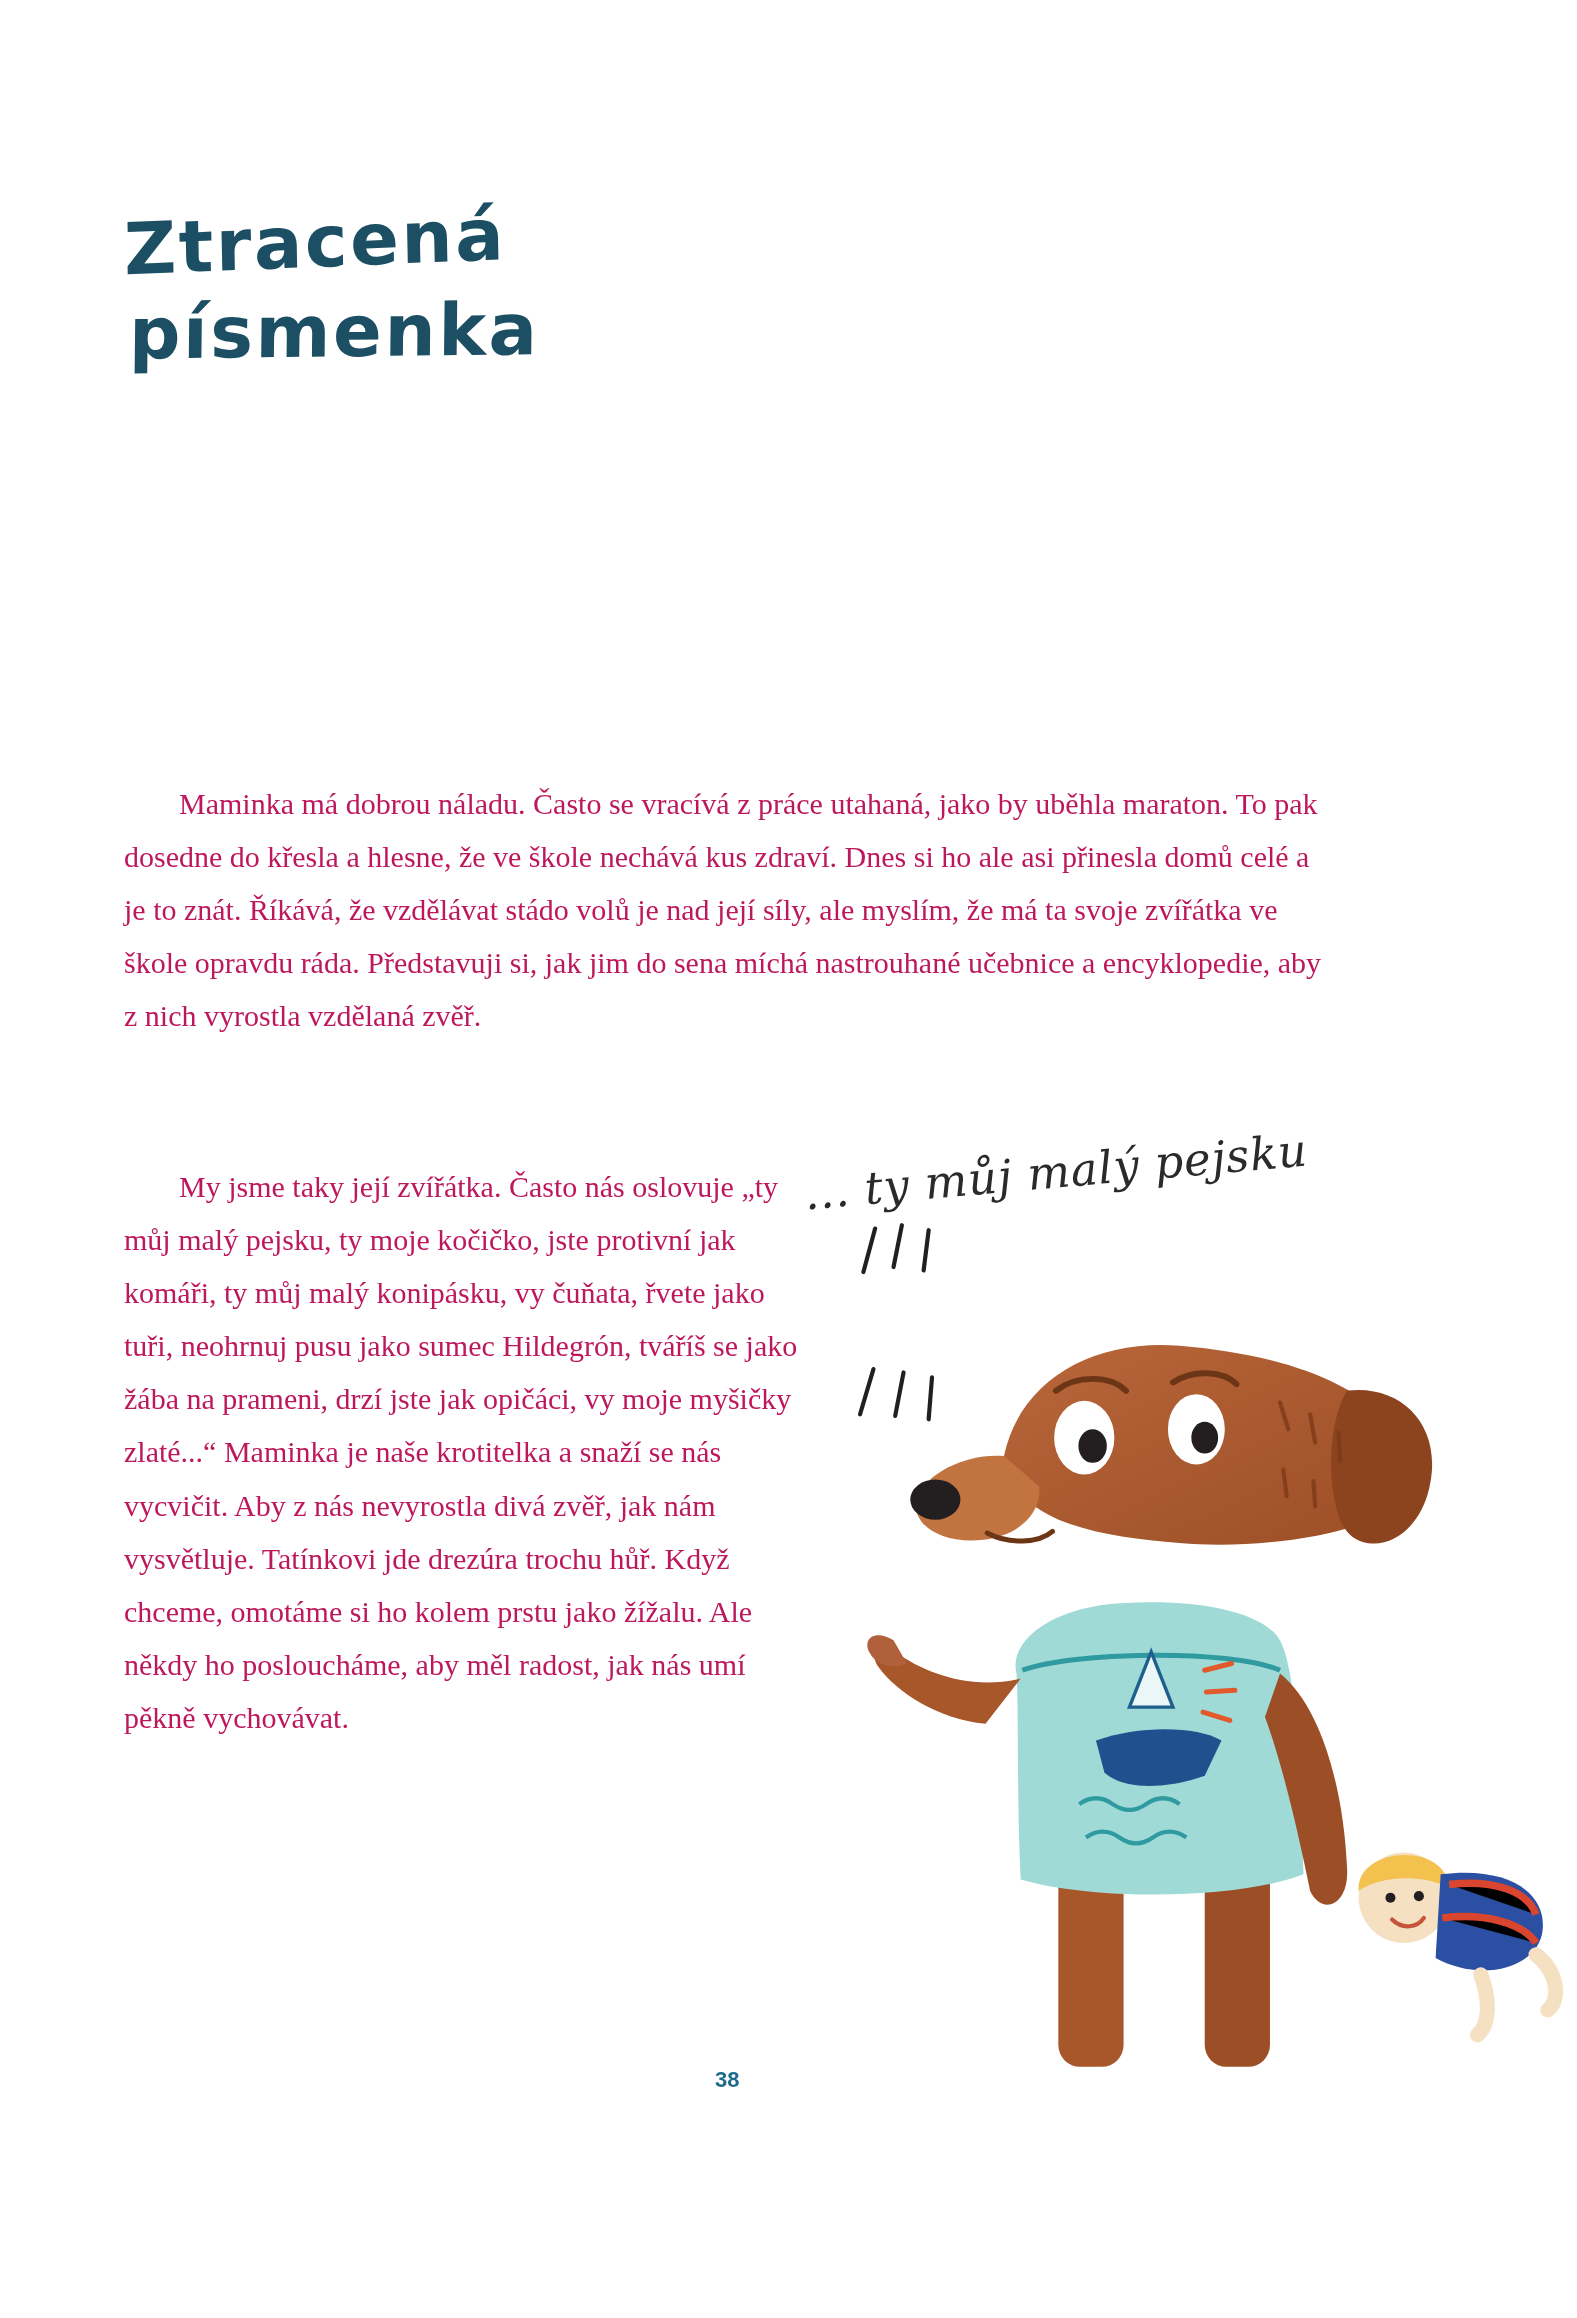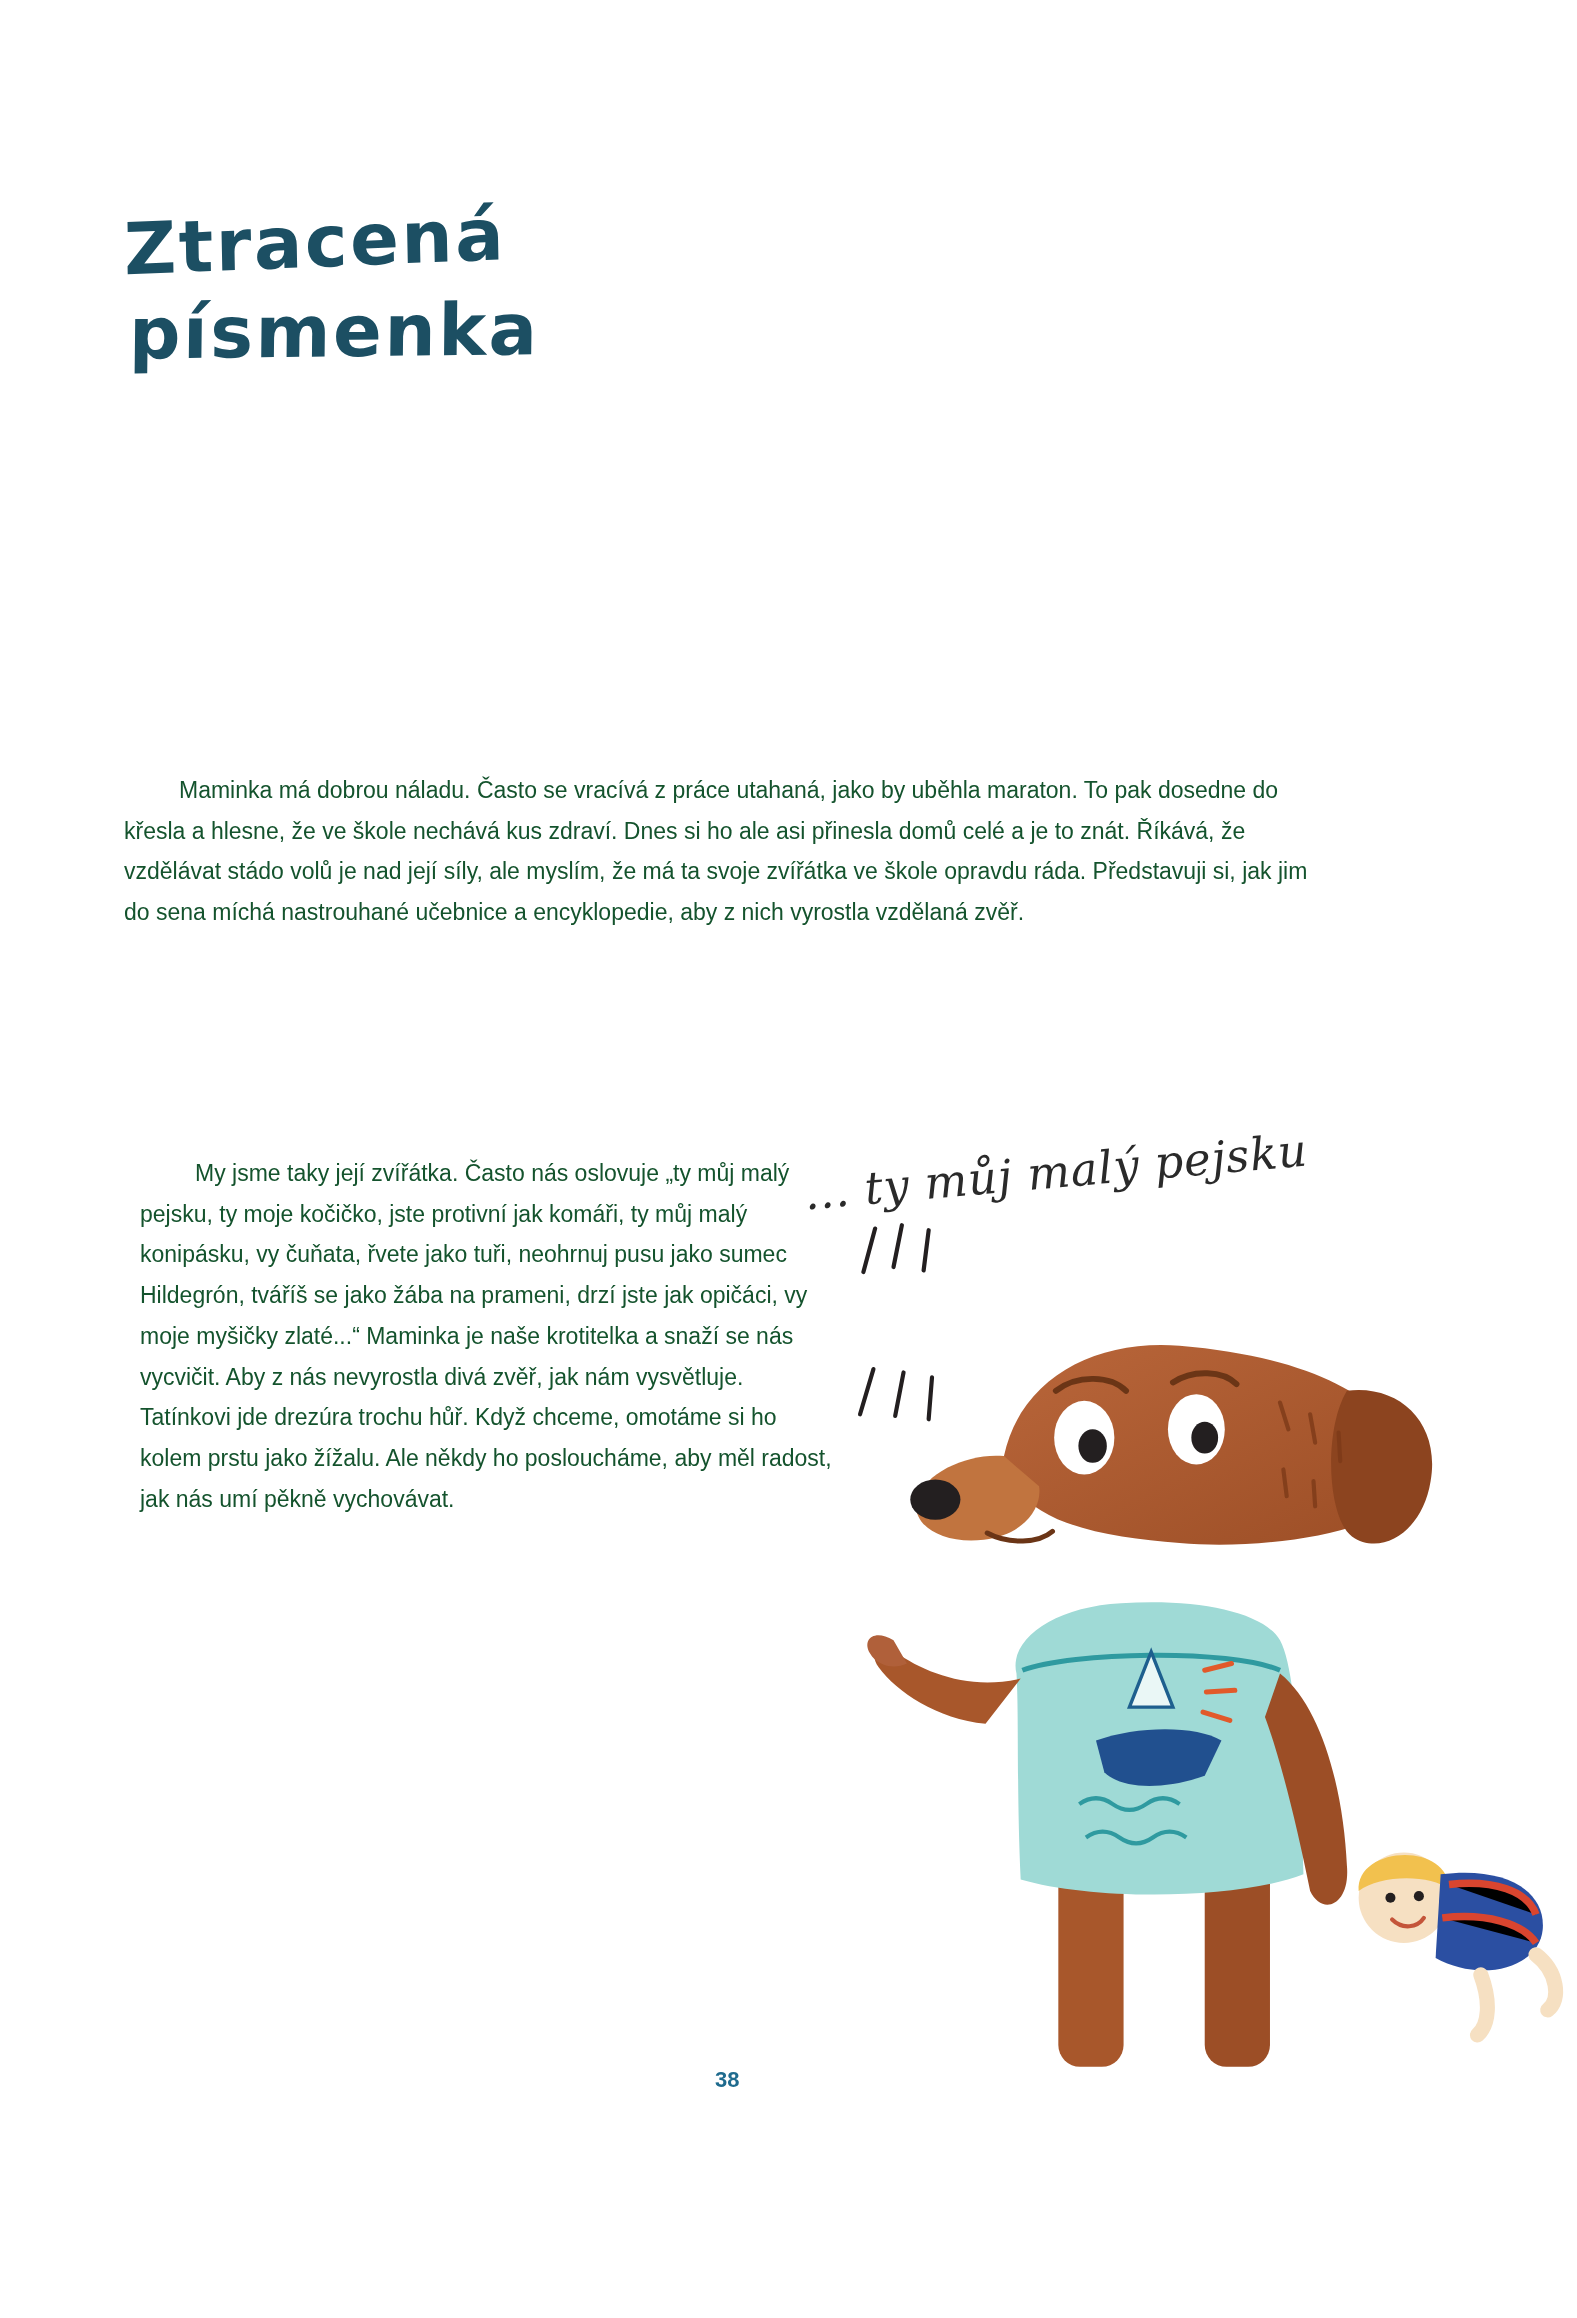--- a/index.html
+++ b/index.html
@@ -35,37 +35,36 @@
     color: #1c4f63;
     letter-spacing: 2.5px;
     transform: skewY(-1.2deg);
   }
   .chapter-title .line1 { display: block; transform: rotate(-1.1deg); }
   .chapter-title .line2 { display: block; transform: rotate(0.6deg) translateX(5px); }
 
   
   .body-col {
     position: absolute;
-    font-size: 23px;
+    font-size: 30px;
     line-height: 1.77;
-    color: #14532d;
-    font-family: Liberation Sans, sans-serif;
+    color: #be185d;
+    font-family: Liberation Serif, serif;
   }
   .para-1 {
     left: 124px;
     top: 747px;
     width: 1205px;
     text-indent: 55px;
   }
   .para-2 {
     left: 124px;
     top: 1130px;
     width: 694px;
     text-indent: 55px;
-    margin-left: 16px;
   }
 
   
   .handwriting {
     position: absolute;
     left: 803px;
     top: 1134px;
     width: 770px;
     font-family: "DejaVu Serif", serif;
     font-style: italic;

